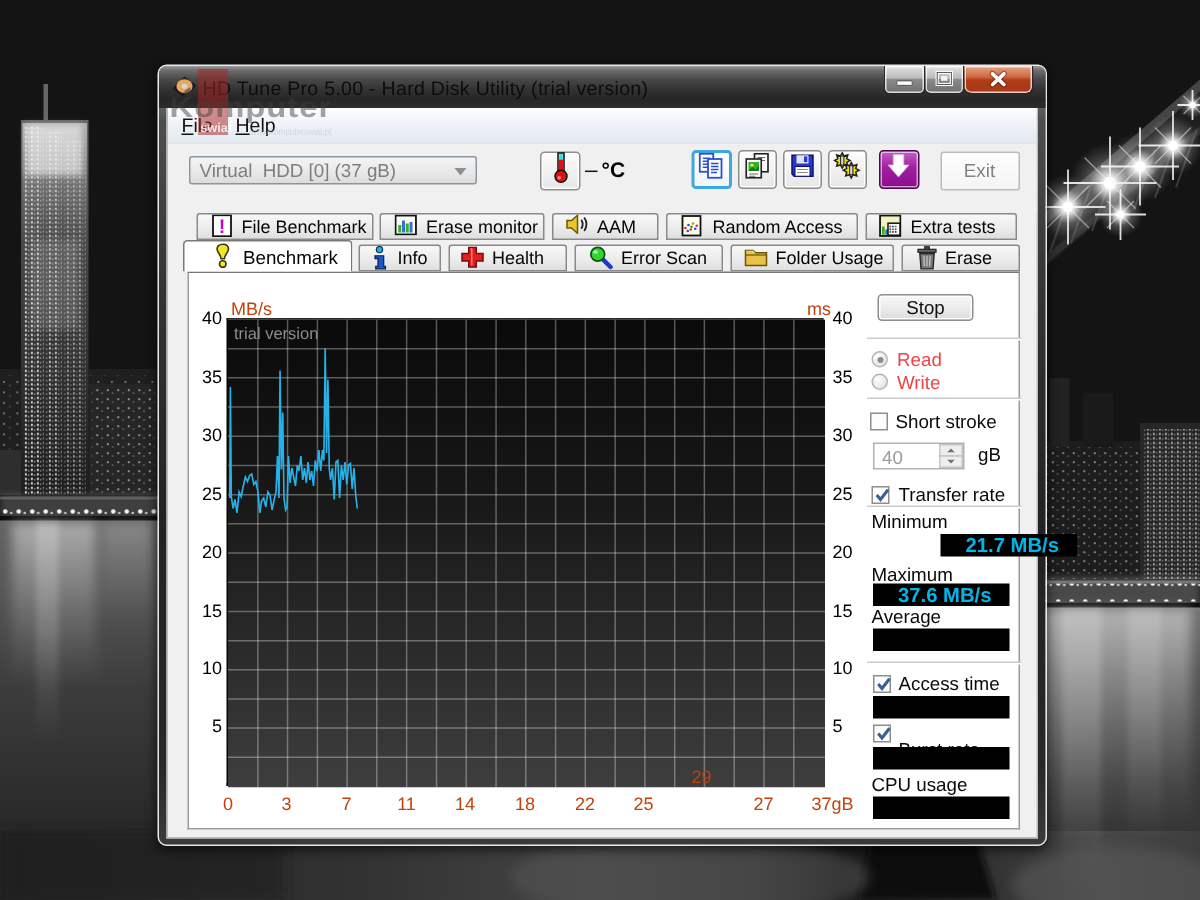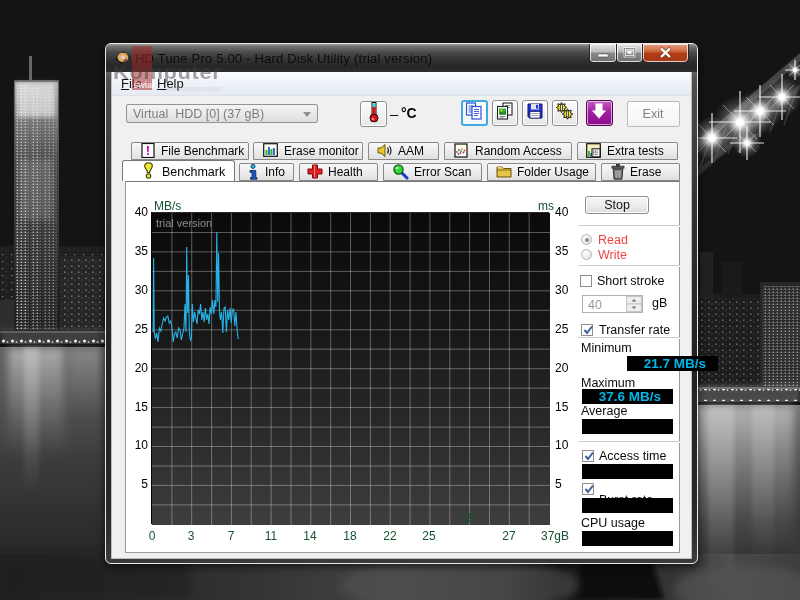--- a/index.html
+++ b/index.html
@@ -54,21 +54,21 @@
 .tab1{position:absolute;top:70px;height:18px;border:1px solid #898989;border-radius:2px 2px 0 0;
  background:linear-gradient(180deg,#f8f8f8,#ececec 55%,#dfdfdf);}
 .tab2{position:absolute;top:91px;height:18px;border:1px solid #898989;border-radius:2px 2px 0 0;
  background:linear-gradient(180deg,#f8f8f8,#ececec 55%,#dfdfdf);}
 #tab-active{position:absolute;left:10px;top:88px;width:113px;height:21px;background:#fff;border:1px solid #777;border-bottom:none;border-radius:3px 3px 0 0;z-index:3;}
 .tab-lbl{position:absolute;font-size:12px;color:#050505;white-space:nowrap;}
 .tico{position:absolute;top:2px;}
 
 #page{position:absolute;left:13px;top:109px;width:555px;height:372px;background:#fff;border:1px solid #9a9a9a;border-top:1px solid #777;z-index:2;}
 #plot{position:absolute;left:25px;top:30px;width:398px;height:312px;background:linear-gradient(180deg,#0a0a0a 0%,#141414 30%,#262626 65%,#3c3c3c 100%);border-left:1px solid #050505;border-top:1px solid #2a2a2a;border-right:1px solid #333;border-bottom:2px solid #000;}
-.axl{position:absolute;font-size:12px;color:#14532d;}
+.axl{position:absolute;font-size:12px;color:#c2410c;}
 .ayl{position:absolute;font-size:12px;color:#000;width:22px;text-align:right;}
 .ayr{position:absolute;font-size:12px;color:#000;left:429px;}
 #trial{position:absolute;left:30px;top:35px;font-size:11px;color:#8d8d8d;}
 
 .sep{position:absolute;left:452px;width:103px;height:2px;border-top:1px solid #cdcdcd;border-bottom:1px solid #fff;}
 #stop{position:absolute;left:459px;top:14px;width:64px;height:18px;border:1px solid #8e8e8e;border-radius:3px;background:linear-gradient(180deg,#f6f6f6,#eee 45%,#dcdcdc);box-shadow:inset 0 0 0 1px #fff;}
 #stop span{position:absolute;width:100%;text-align:center;top:1px;font-size:12.5px;color:#111;}
 .radio{position:absolute;width:11px;height:11px;border-radius:50%;border:1px solid #b4b4b4;background:radial-gradient(circle at 35% 30%,#fff,#ddd);}
 .radio.sel::after{content:"";position:absolute;left:2.5px;top:2.5px;width:4px;height:4px;border-radius:50%;background:#8c8c8c;}
 .cb{position:absolute;width:12px;height:12px;border:1px solid #8e8e8e;background:#fdfdfd;}

